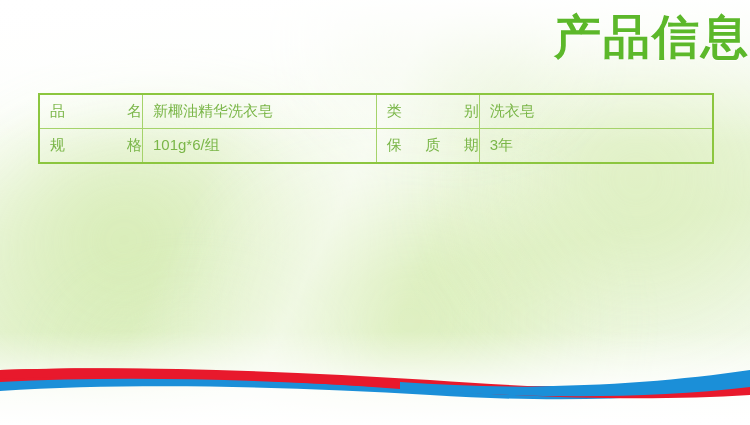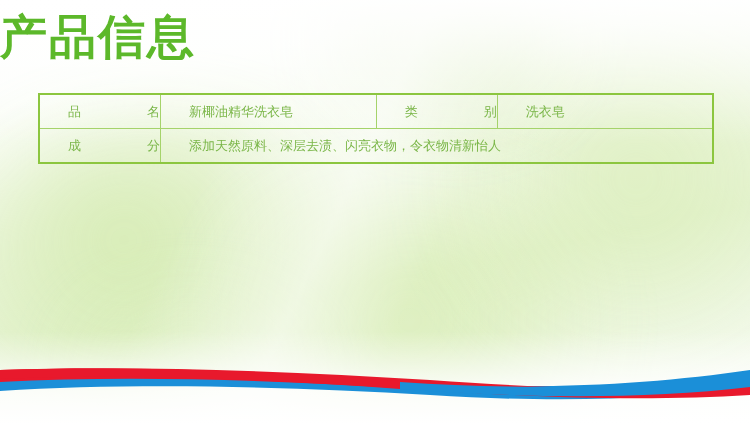--- a/index.html
+++ b/index.html
@@ -74,21 +74,21 @@
       rgba(255,255,255,.85) 92%,
       rgba(255,255,255,1) 100%);
   }
 
   
   #title {
     position: absolute;
     left: 0;
     top: 6px;
     width: 750px;
-    text-align: left;
+    text-align: right;
     font-size: 47px;
     line-height: 62px;
     font-weight: bold;
     letter-spacing: 2px;
     color: #5cb82a;
     text-shadow: 0 1px 1px rgba(255,255,255,.6);
     white-space: nowrap;
   }
 
   
@@ -98,22 +98,22 @@
     top: 93px;
     width: 676px;
     border: 2px solid #8cc63f;
     border-collapse: collapse;
     background: transparent;
     table-layout: fixed;
   }
   #spec-table td {
     border: 1px solid #a5d36a;
     height: 33px;
-    padding: 0 0 0 28px;
-    font-size: 13px;
+    padding: 0 0 0 10px;
+    font-size: 15px;
     color: #7ab648;
     vertical-align: middle;
     white-space: nowrap;
     overflow: hidden;
   }
   td.label {
     width: 92px;
     padding: 0 8px;
     text-align: justify;
     text-align-last: justify;
@@ -162,27 +162,31 @@
         <td class="label">
           <span>品　名</span>
         </td>
         <td class="value">新椰油精华洗衣皂</td>
         <td class="label">
           <span>类　别</span>
         </td>
         <td class="value">洗衣皂</td>
       </tr>
 
-
       <tr>
         <td class="label">
-          <span>成　分</span>
-        </td>
-        <td class="value" colspan="3">添加天然原料、深层去渍、闪亮衣物，令衣物清新怡人</td>
+          <span>规　格</span>
+        </td>
+        <td class="value">101g*6/组</td>
+        <td class="label">
+          <span>保质期</span>
+        </td>
+        <td class="value">3年</td>
       </tr>
+
 
 
 
     </tbody>
   </table>
 
   <svg id="ribbon" viewBox="0 0 750 80" preserveAspectRatio="none">
 
     <path fill="#1b8fd8" d="M0,33 C130,28 280,32 430,39 C560,45 660,38 750,25 L750,40
              C660,55 560,58 430,50 C280,41 130,38 0,46 Z"></path>

